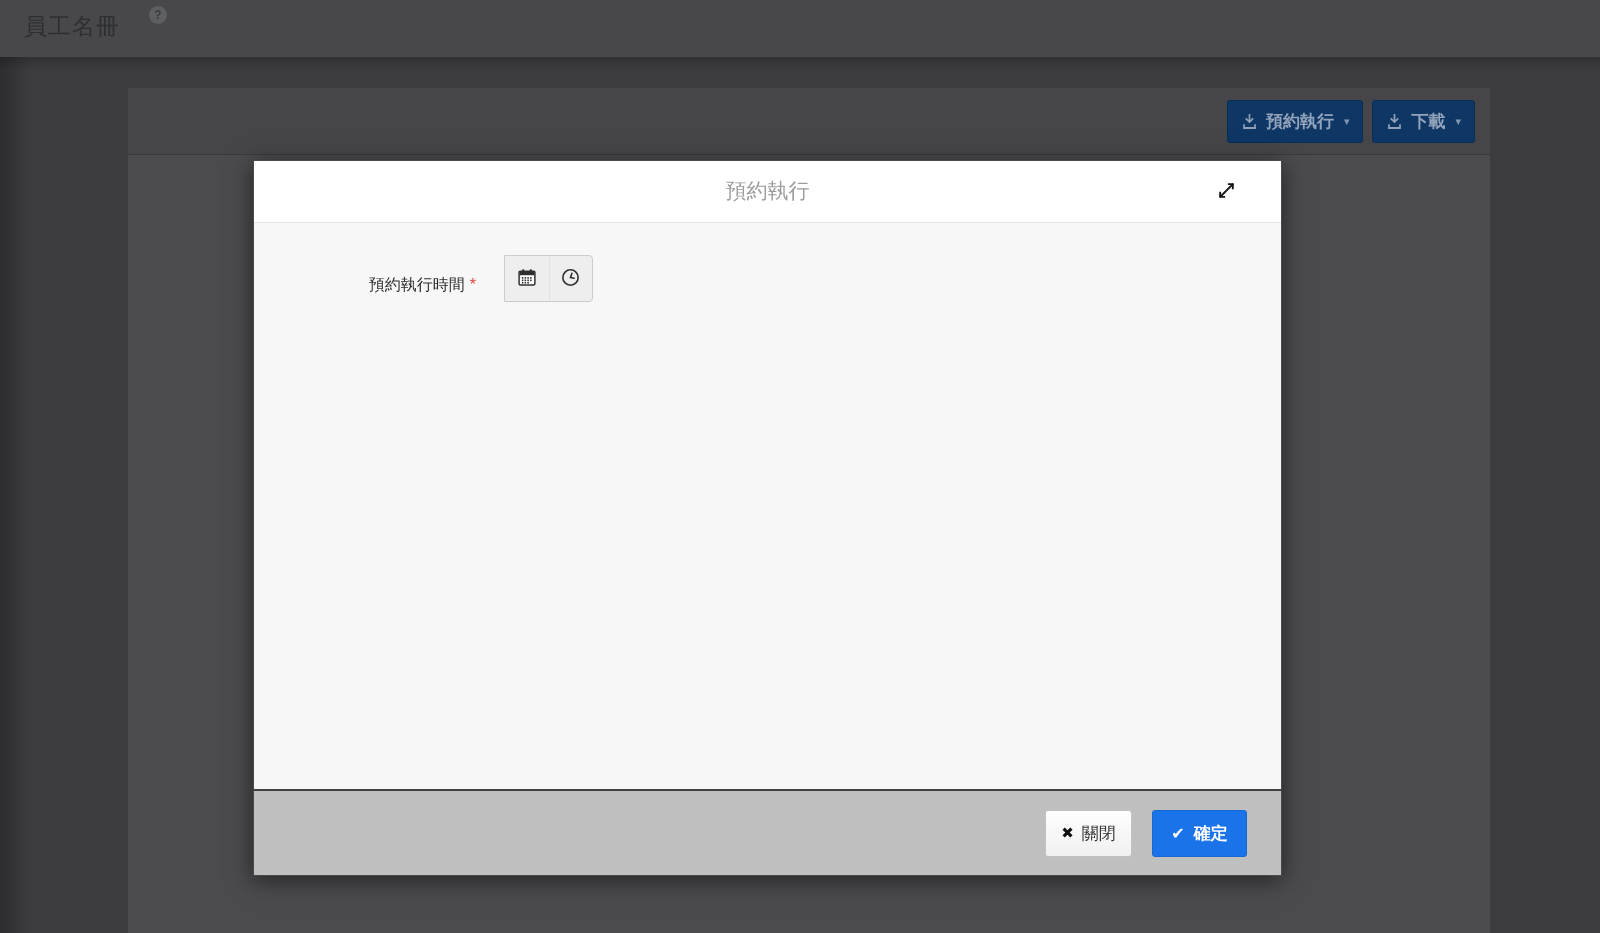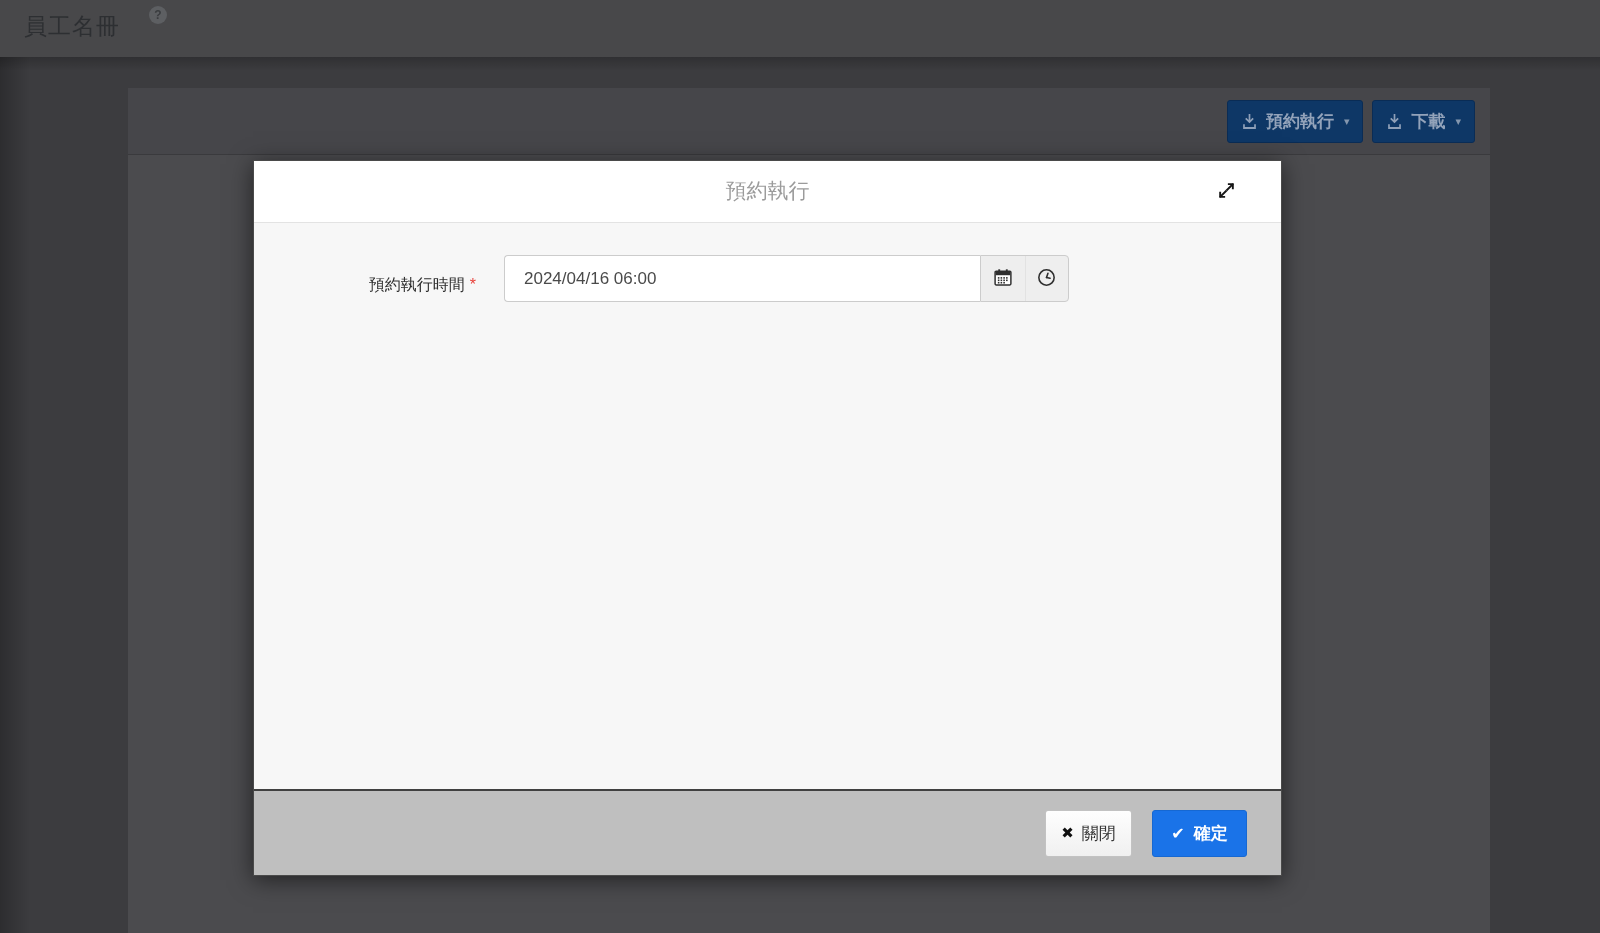--- a/index.html
+++ b/index.html
@@ -169,21 +169,20 @@
       </span>
     </button>
   </div>
 
   <div class="modal-body">
     <div class="form-row">
       <div class="field-label">
         <span>預約執行時間</span><span class="req">*</span>
       </div>
       <div class="input-group">
-        <input class="dt-input" type="text" value="2024/04/16 06:00" style="">
         <div class="addon">
           <button class="addon-btn">
             <span>
               <svg width="20" height="20" viewBox="0 0 19 19">
                 <rect x="2" y="4" width="15" height="13" rx="1" fill="#ffffff" stroke="#2f2f2f" stroke-width="1.4"></rect>
                 <rect x="2.6" y="4.4" width="13.8" height="3.4" fill="#2f2f2f"></rect>
                 <rect x="5" y="2.2" width="1.8" height="2.6" fill="#2f2f2f"></rect>
                 <rect x="12.2" y="2.2" width="1.8" height="2.6" fill="#2f2f2f"></rect>
                 <g fill="#2f2f2f">
                   <rect x="4.6" y="9.6" width="1.5" height="1.5"></rect>

